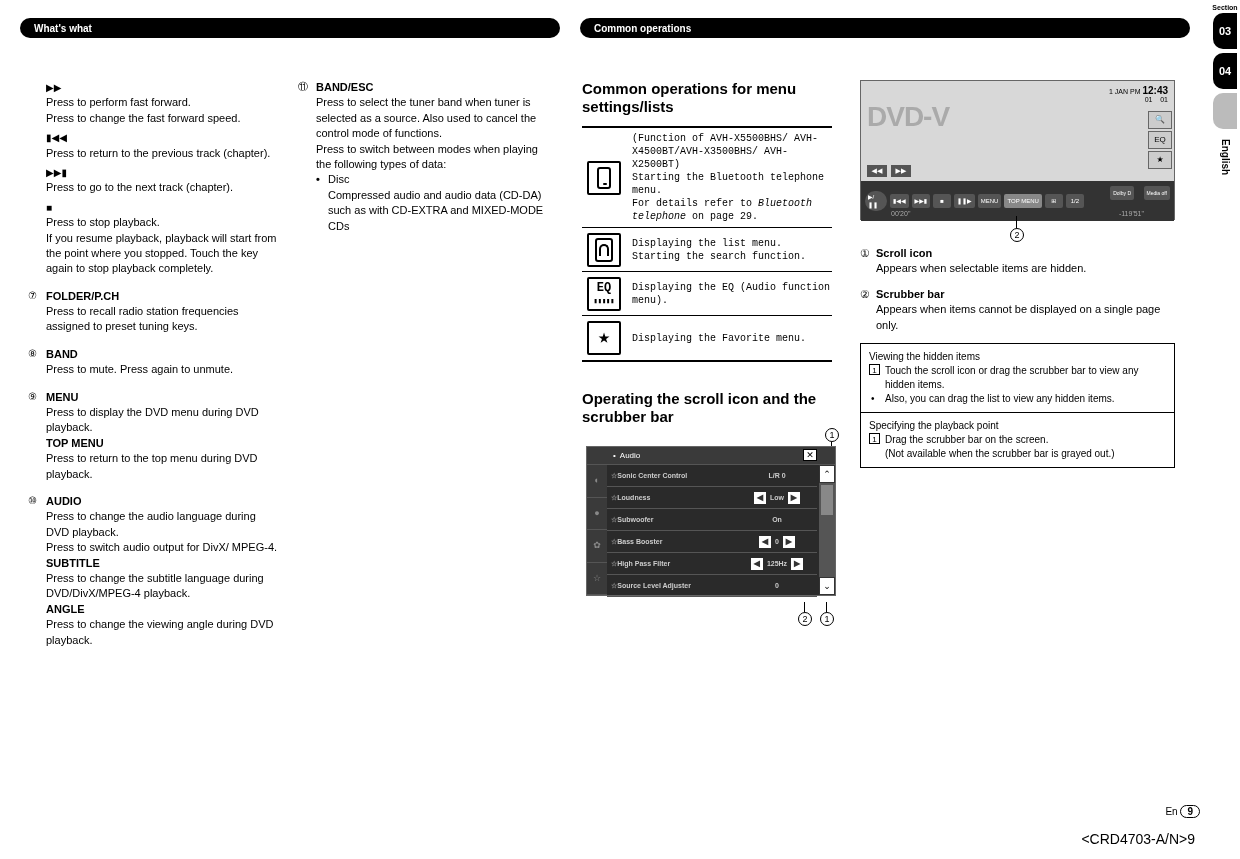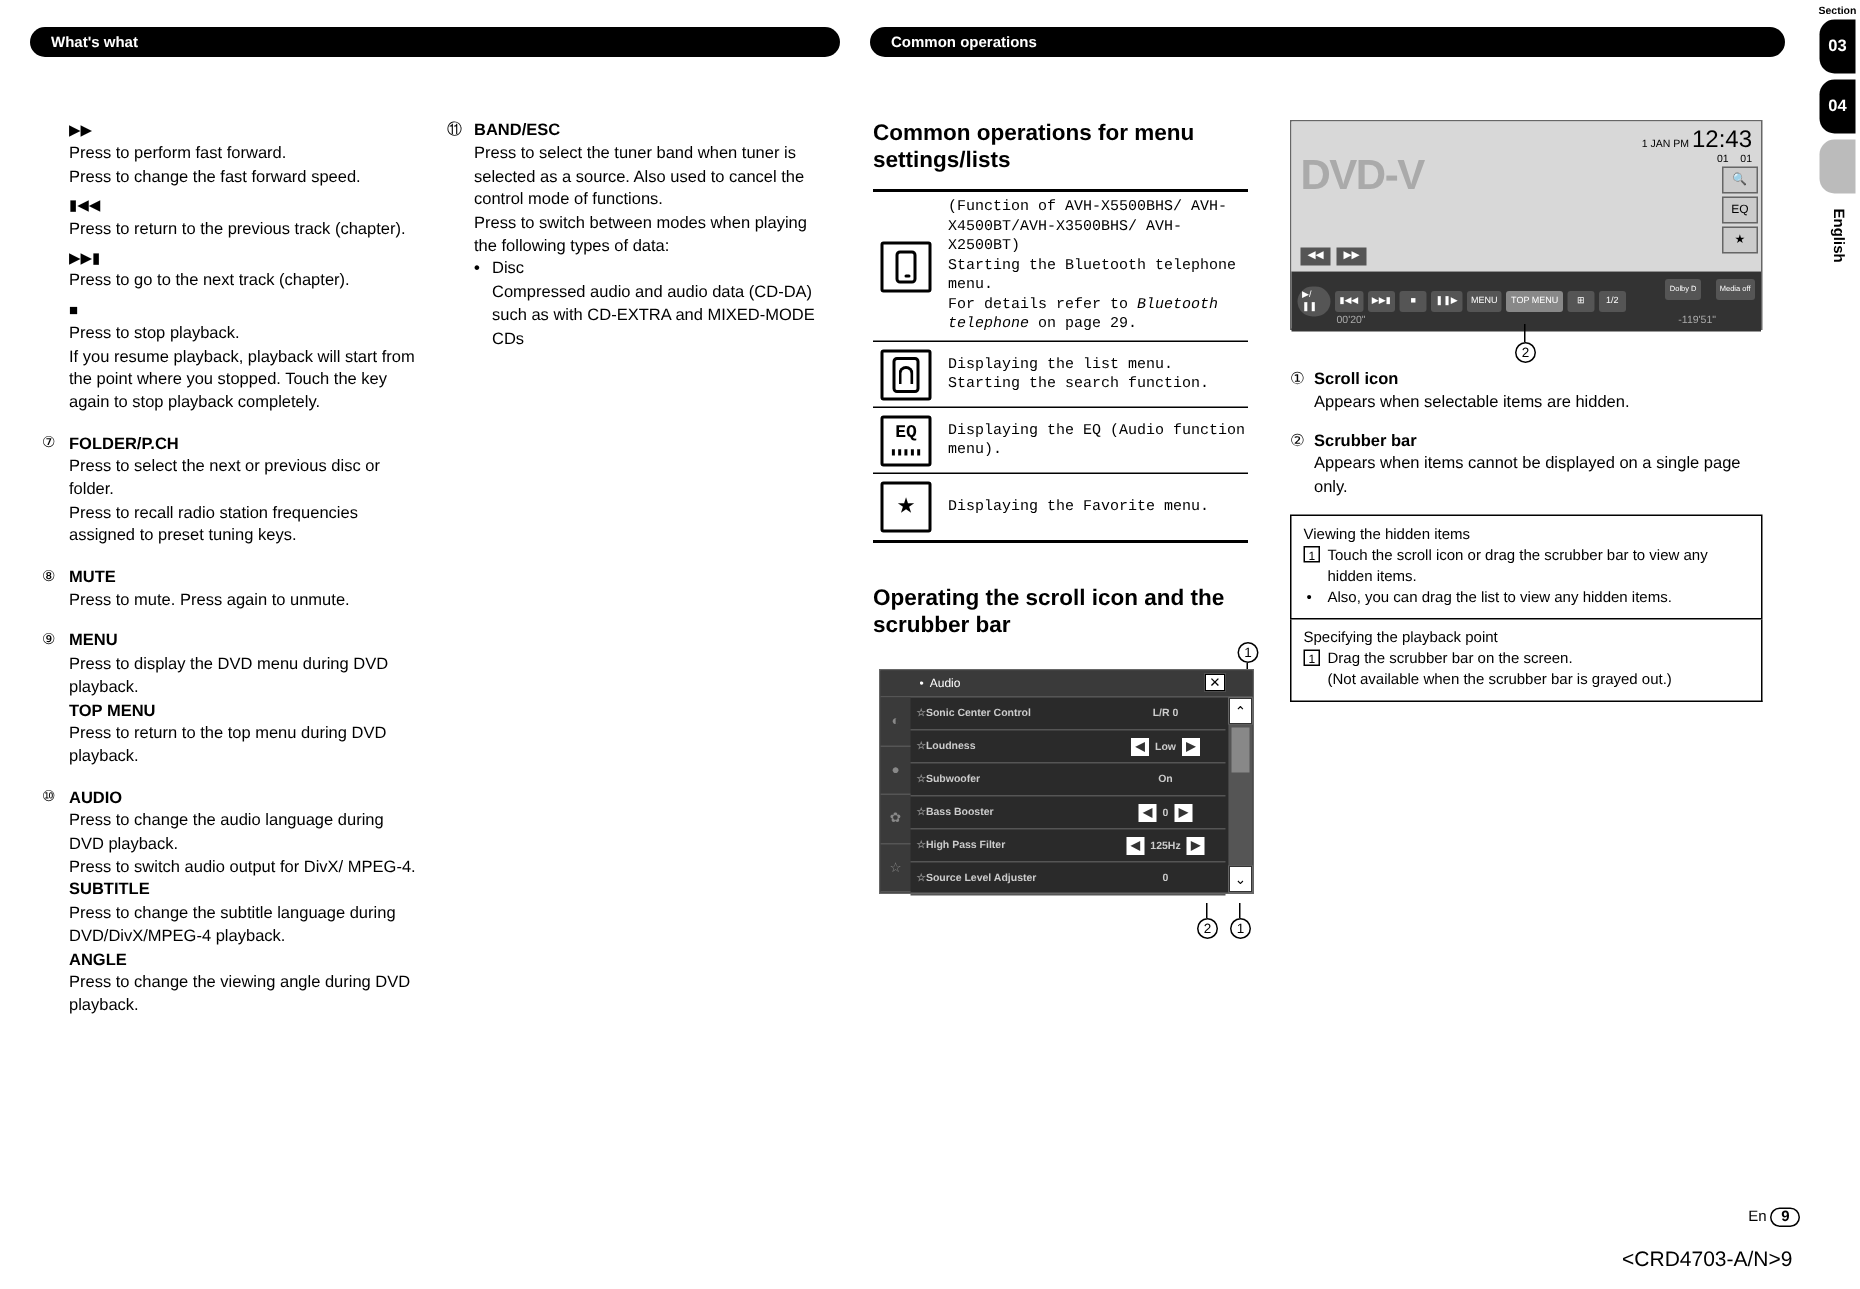--- a/index.html
+++ b/index.html
@@ -112,21 +112,21 @@
   .menu-desc { flex: 1; padding-left: 6px; font-size: 10px; line-height: 1.3; }
   .dvd-fig {
     width: 315px;
     height: 140px;
     position: relative;
     border: 1px solid #666;
   }
   .dvd-top { height: 100px; background: #d8d8d8; position: relative; }
   .dvd-title { position: absolute; left: 6px; top: 16px; font-size: 28px; font-weight: bold; color: #aaa; letter-spacing: -1px; }
   .dvd-info { position: absolute; right: 6px; top: 4px; font-size: 7px; text-align: right; line-height: 1.1; }
-  .dvd-info .time { font-size: 16px; font-weight: normal; }
+  .dvd-info .time { font-size: 10px; font-weight: bold; }
   .dvd-side { position: absolute; right: 2px; top: 30px; display: flex; flex-direction: column; gap: 2px; }
   .side-btn { width: 24px; height: 18px; border: 1px solid #666; background: #ccc; font-size: 8px; display: flex; align-items: center; justify-content: center; }
   .dvd-bottom { height: 40px; background: #333; position: relative; display: flex; align-items: center; padding: 0 4px; gap: 3px; }
   .bot-box { background: #555; color: #fff; font-size: 6px; padding: 2px 3px; border-radius: 2px; display: flex; align-items: center; justify-content: center; min-width: 18px; height: 14px; }
   .bot-time { position: absolute; bottom: 2px; color: #aaa; font-size: 7px; }
   .callout { position: absolute; width: 14px; height: 14px; border: 1px solid #000; border-radius: 50%; display: flex; align-items: center; justify-content: center; font-size: 9px; background: #fff; }
   .audio-fig {
     width: 250px;
     height: 150px;
     border: 1px solid #666;
@@ -203,27 +203,26 @@
     <div style="margin-top:4px"><span class="sym">▶▶▮</span></div>
     <div>Press to go to the next track (chapter).</div>
     <div style="margin-top:4px"><span class="sym">■</span></div>
     <div>Press to stop playback.</div>
     <div>If you resume playback, playback will start from the point where you stopped. Touch the key again to stop playback completely.</div>
   </div>
 
   <div class="item" style="position:relative">
     <span class="num">⑦</span>
     <strong>FOLDER/P.CH</strong>
-    <div>Press to select the next or previous disc or folder.</div>
     <div>Press to recall radio station frequencies assigned to preset tuning keys.</div>
   </div>
 
   <div class="item" style="position:relative">
     <span class="num">⑧</span>
-    <strong>MUTE</strong>
+    <strong>BAND</strong>
     <div>Press to mute. Press again to unmute.</div>
   </div>
 
   <div class="item" style="position:relative">
     <span class="num">⑨</span>
     <strong>MENU</strong>
     <div>Press to display the DVD menu during DVD playback.</div>
     <strong>TOP MENU</strong>
     <div>Press to return to the top menu during DVD playback.</div>
   </div>

